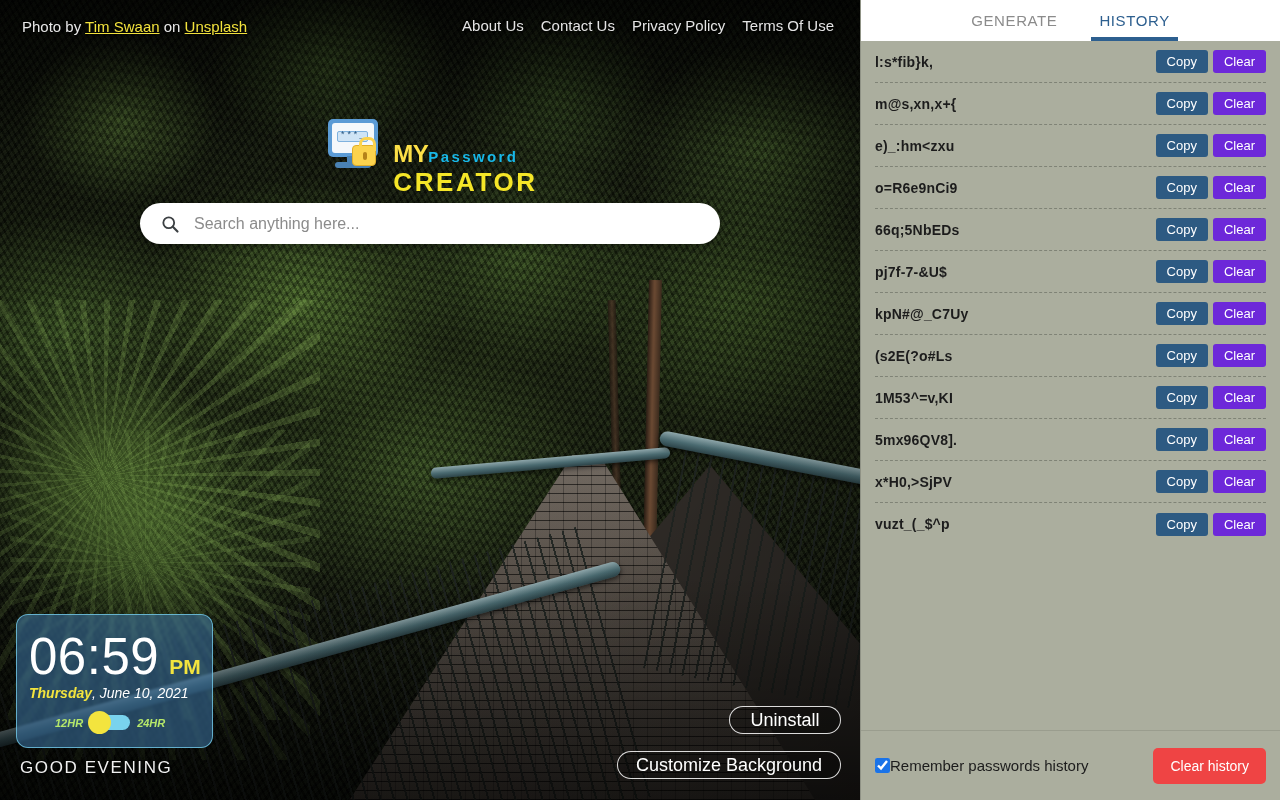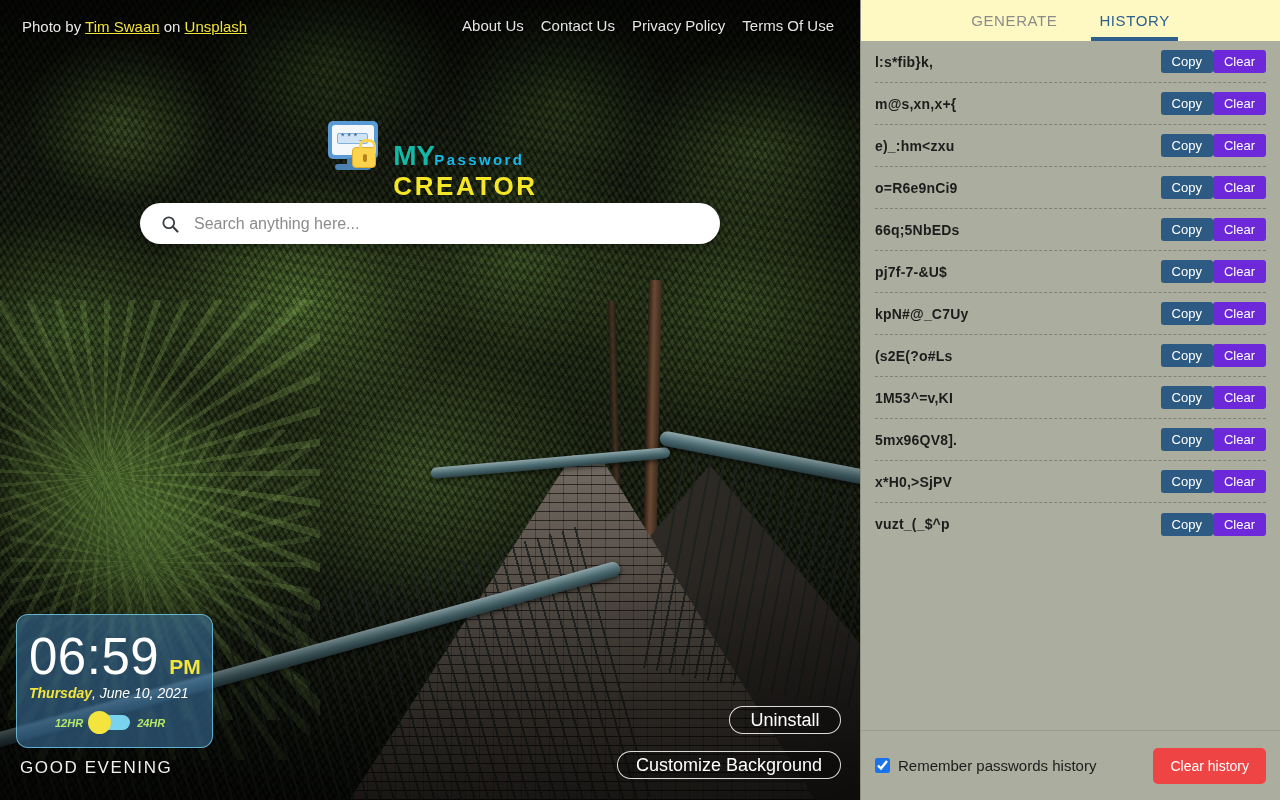--- a/index.html
+++ b/index.html
@@ -149,21 +149,21 @@
     content: ""; position: absolute; left: 6px; top: -9px;
     width: 11px; height: 11px; border: 3px solid #fcd34d;
     border-bottom: none; border-radius: 7px 7px 0 0;
   }
   .lock::after {
     content: ""; position: absolute; left: 10px; top: 6px;
     width: 4px; height: 8px; background: #b5821a; border-radius: 2px;
   }
   .logo-text { line-height: 1; }
   .logo-row1 { display: flex; align-items: baseline; }
-  .logo-my { color: #14b8a6; font-size: 28px; font-weight: 800; letter-spacing: -.5px; margin-top: 44px; }
+  .logo-my { color: #fde047; font-size: 24px; font-weight: 800; letter-spacing: -.5px; margin-top: 44px; }
   .logo-pw { color: #18b8e8; font-size: 15px; font-weight: 700; letter-spacing: 2.4px; }
   .logo-row2 {
     color: #f5e627; font-size: 26px; font-weight: 800; letter-spacing: 2.6px;
     margin-top: 3px;
   }
 
   
   .search-box {
     position: absolute; left: 140px; top: 203px; width: 580px; height: 41px;
     background: #fff; border-radius: 21px; z-index: 5;
@@ -226,21 +226,21 @@
   .pill-custom   { right: 19px; top: 751px; height: 28px; min-width: 188px; }
 
   
   #panel {
     position: absolute; left: 860px; top: 0; width: 420px; height: 800px;
     background: #abae9e;
     display: flex; flex-direction: column;
     border-left: 1px solid #8f9285;
   }
   .tabs {
-    height: 41px; background: #fef9c3;
+    height: 41px; background: #ffffff;
     display: flex; justify-content: center; align-items: stretch; gap: 26px;
     flex: none;
   }
   .tab {
     display: flex; align-items: center; padding: 0 8px;
     font-size: 15px; letter-spacing: .6px; color: #8b8b8b;
     cursor: pointer; position: relative; background: none; border: none;
     font-family: "Liberation Sans", sans-serif;
   }
   .tab.active { color: #2d5f8f; }
@@ -251,34 +251,34 @@
   .rows { flex: 1; overflow-y: auto; padding: 0 14px; }
   .row {
     display: flex; align-items: center; justify-content: space-between;
     height: 42px; border-bottom: 1px dashed #7f8376;
   }
   .row:last-child { border-bottom: none; }
   .pw {
     font-size: 14px; font-weight: 700; color: #1c1c1c;
     font-family: "Liberation Sans", sans-serif; letter-spacing: .2px;
   }
-  .row-actions { display: flex; }
+  .row-actions { display: flex; gap: 5px; }
   .btn {
     border: none; cursor: pointer; color: #fff;
     font-size: 13px; padding: 4px 11px; border-radius: 3px;
     font-family: "Liberation Sans", sans-serif;
   }
   .btn-copy { background: #2d5a82; }
   .btn-clear { background: #6d28d9; }
   .footer {
     flex: none; height: 70px; display: flex; align-items: center;
     justify-content: space-between; padding: 0 14px;
     border-top: 1px solid #9a9d8e;
   }
-  .remember { display: flex; align-items: center; gap: 8px; }
+  .remember { display: flex; align-items: center; }
   .remember input { width: 15px; height: 15px; accent-color: #1a73e8; cursor: pointer; margin: 0; }
   .remember label { font-size: 15px; color: #1c1c1c; cursor: pointer; }
   .btn-clear-history {
     background: #ef4444; color: #fff; border: none; cursor: pointer;
     font-size: 14px; padding: 10px 17px; border-radius: 5px;
     font-family: "Liberation Sans", sans-serif;
   }
 </style>
 </head>
 <body>

